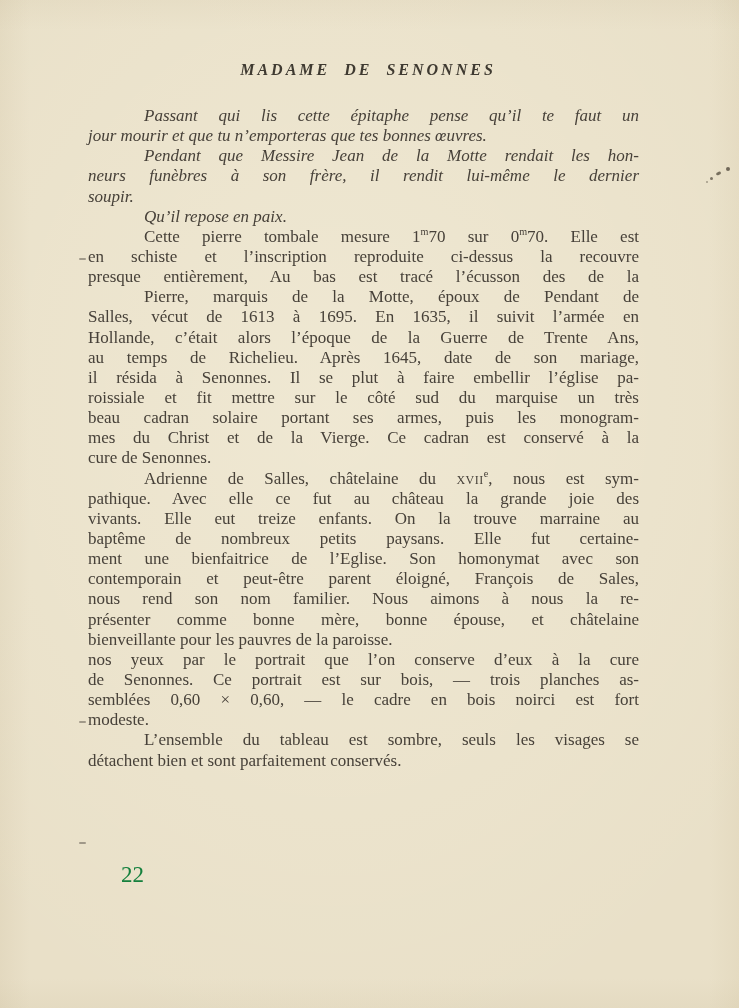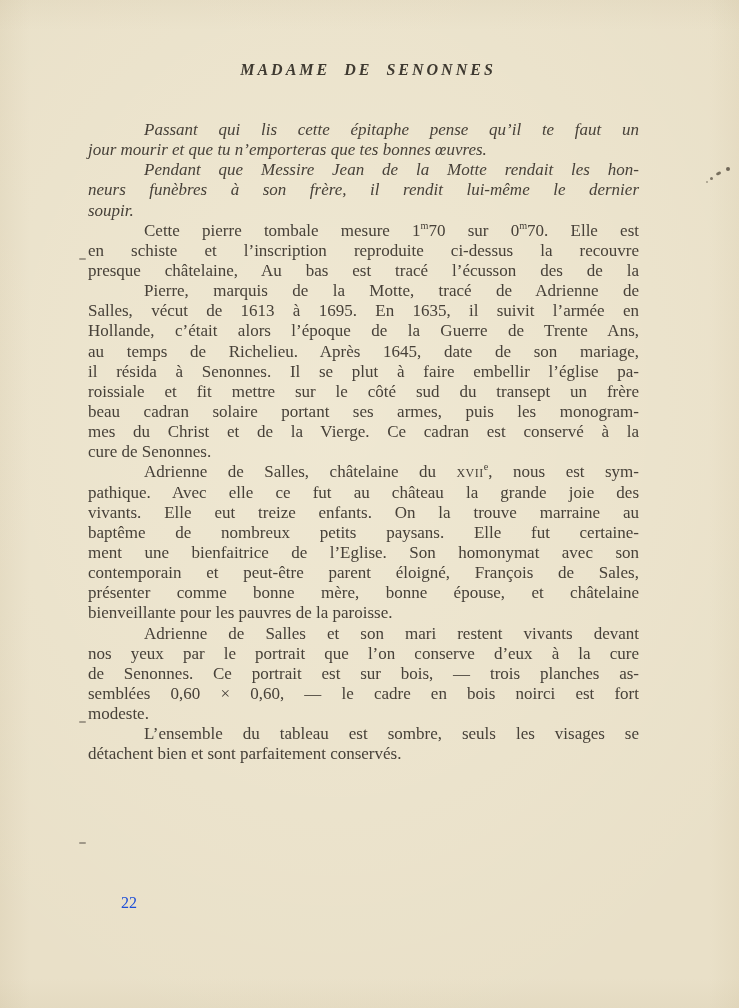--- a/index.html
+++ b/index.html
@@ -31,21 +31,21 @@
     text-align: center;
     font-size: 16px;
     font-weight: bold;
     font-style: italic;
     letter-spacing: 3px;
     word-spacing: 7px;
     color: #3f3a31;
   }
   .text-block {
     position: absolute;
-    top: 120px;
+    top: 106px;
     left: 88px;
     width: 551px;
     font-size: 17px;
     line-height: 20.15px;
     color: #474139;
   }
   .paragraph { margin: 0; }
   .paragraph.italic { font-style: italic; }
   .line {
     text-align: justify;
@@ -61,23 +61,22 @@
     line-height: 0;
   }
   .smallcaps {
     font-variant: small-caps;
     letter-spacing: 0.5px;
   }
   .page-number {
     position: absolute;
     top: 862px;
     left: 121px;
-    font-size: 16px;
-    color: #1d4ed8;
-    margin-top: 32px;
+    font-size: 23px;
+    color: #15803d;
   }
   
   .speckle {
     position: absolute;
     background: #5a5244;
     border-radius: 50%;
   }
   .speck-a { left: 710px; top: 177px; width: 3px; height: 3px; opacity: .75; }
   .speck-b { left: 716px; top: 172px; width: 5px; height: 3px; border-radius: 60% 40% 50% 50%; opacity: .8; transform: rotate(-20deg); }
   .speck-c { left: 726px; top: 167px; width: 4px; height: 4px; opacity: .85; }
@@ -103,48 +102,51 @@
   <div class="text-block">
       <div class="paragraph italic">
         <div class="line first">Passant qui lis cette épitaphe pense qu’il te faut un</div>
         <div class="line last">jour mourir et que tu n’emporteras que tes bonnes œuvres.</div>
       </div>
       <div class="paragraph italic">
         <div class="line first">Pendant que Messire Jean de la Motte rendait les hon-</div>
         <div class="line">neurs funèbres à son frère, il rendit lui-même le dernier</div>
         <div class="line last">soupir.</div>
       </div>
+      <div class="paragraph italic">
+        <div class="line first last">Qu’il repose en paix.</div>
+      </div>
       <div class="paragraph">
         <div class="line first">Cette pierre tombale mesure 1<span class="sup">m</span>70 sur 0<span class="sup">m</span>70. Elle est</div>
         <div class="line">en schiste et l’inscription reproduite ci-dessus la recouvre</div>
-        <div class="line">presque châtelaine, Au bas est tracé l’écusson des de la</div>
+        <div class="line">presque entièrement, Au bas est tracé l’écusson des de la</div>
       </div>
       <div class="paragraph">
-        <div class="line first">Pierre, marquis de la Motte, tracé de Adrienne de</div>
+        <div class="line first">Pierre, marquis de la Motte, époux de Pendant de</div>
         <div class="line">Salles, vécut de 1613 à 1695. En 1635, il suivit l’armée en</div>
         <div class="line">Hollande, c’était alors l’époque de la Guerre de Trente Ans,</div>
         <div class="line">au temps de Richelieu. Après 1645, date de son mariage,</div>
         <div class="line">il résida à Senonnes. Il se plut à faire embellir l’église pa-</div>
-        <div class="line">roissiale et fit mettre sur le côté sud du transept un frère</div>
+        <div class="line">roissiale et fit mettre sur le côté sud du marquise un très</div>
         <div class="line">beau cadran solaire portant ses armes, puis les monogram-</div>
         <div class="line">mes du Christ et de la Vierge. Ce cadran est conservé à la</div>
         <div class="line last">cure de Senonnes.</div>
       </div>
       <div class="paragraph">
         <div class="line first">Adrienne de Salles, châtelaine du <span class="smallcaps">xvii</span><span class="sup">e</span>, nous est sym-</div>
         <div class="line">pathique. Avec elle ce fut au château la grande joie des</div>
         <div class="line">vivants. Elle eut treize enfants. On la trouve marraine au</div>
         <div class="line">baptême de nombreux petits paysans. Elle fut certaine-</div>
         <div class="line">ment une bienfaitrice de l’Eglise. Son homonymat avec son</div>
         <div class="line">contemporain et peut-être parent éloigné, François de Sales,</div>
+        <div class="line">nous rend son nom familier. Nous aimons à nous la re-</div>
         <div class="line">présenter comme bonne mère, bonne épouse, et châtelaine</div>
         <div class="line last">bienveillante pour les pauvres de la paroisse.</div>
       </div>
       <div class="paragraph">
-        <div class="line first">Adrienne de Salles et son mari restent vivants devant</div>
         <div class="line">nos yeux par le portrait que l’on conserve d’eux à la cure</div>
         <div class="line">de Senonnes. Ce portrait est sur bois, — trois planches as-</div>
         <div class="line">semblées 0,60 × 0,60, — le cadre en bois noirci est fort</div>
         <div class="line last">modeste.</div>
       </div>
       <div class="paragraph">
         <div class="line first">L’ensemble du tableau est sombre, seuls les visages se</div>
         <div class="line last">détachent bien et sont parfaitement conservés.</div>
       </div>
     </div>

